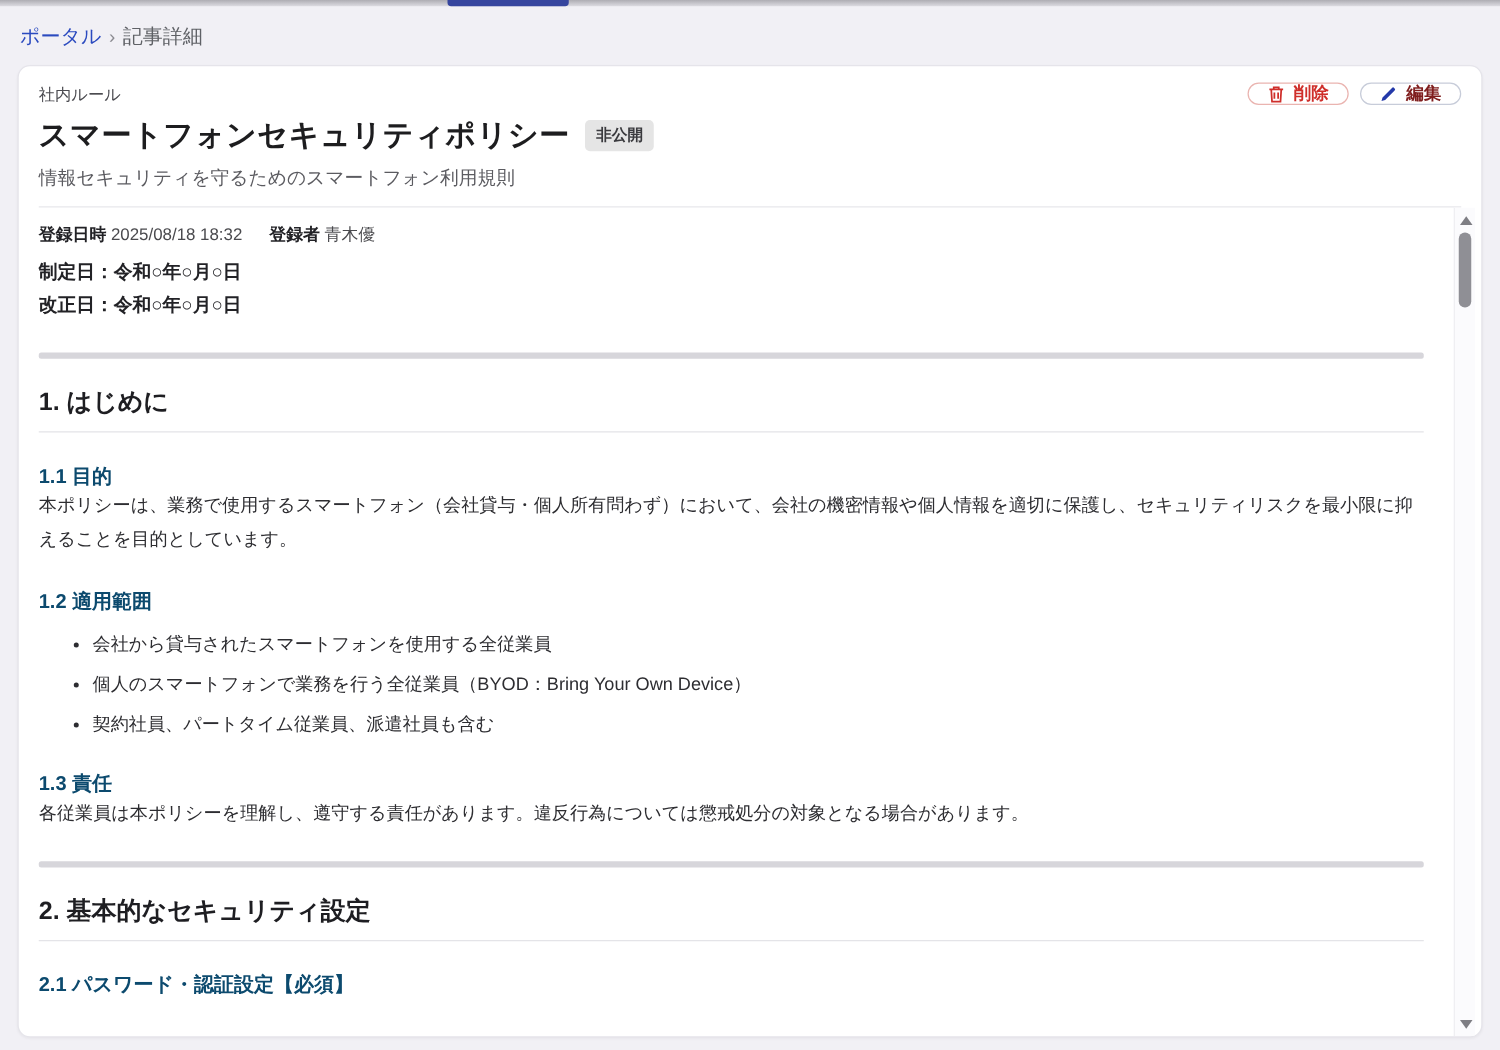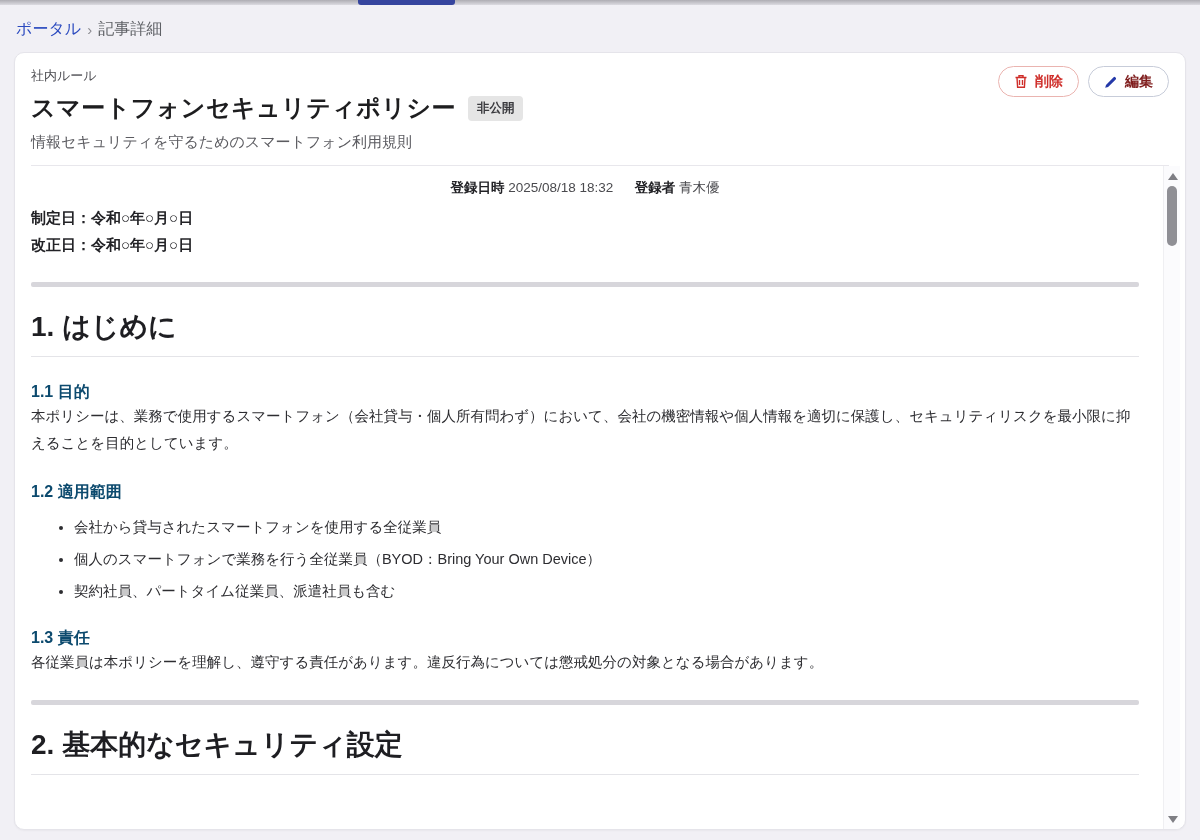--- a/index.html
+++ b/index.html
@@ -42,41 +42,41 @@
   .article-title { font-size: 24px; font-weight: 700; color: #1d1d1f; letter-spacing: 0.5px; }
   .status-badge {
     background: #e5e5e5; color: #3a3a3e;
     font-size: 12.5px; font-weight: 600;
     padding: 4px 9px; border-radius: 4px; white-space: nowrap;
   }
   .subtitle { margin-top: 9px; font-size: 15px; color: #5b5b60; }
   .header-actions { position: absolute; top: 13px; right: 16px; display: flex; gap: 9px; }
   .btn {
     display: inline-flex; align-items: center; gap: 7px;
-    height: 31px; padding: 0 15px;
+    height: 18px; padding: 0 15px;
     border-radius: 16px; background: #ffffff;
     font-size: 14px; font-weight: 700; cursor: pointer;
   }
   .btn svg { flex: 0 0 auto; }
   .btn-delete { border: 1px solid #eab4b0; color: #cf2e2a; }
   .btn-edit   { border: 1px solid #c7ccd9; color: #7f1d1d; }
   .header-divider { border: none; border-top: 1px solid #e8e7ec; margin: 5px 16px 0 16px; }
   
   .content-wrap { position: relative; flex: 1 1 auto; overflow: hidden; }
   .scroll-content { padding: 13px 46px 0 16px; height: 100%; overflow: hidden; }
-  .meta-line { text-align: center; font-size: 13.5px; color: #4a4a4e; }
+  .meta-line { text-align: left; font-size: 13.5px; color: #4a4a4e; }
   .meta-label { font-weight: 700; color: #222226; }
   .meta-gap { display: inline-block; width: 14px; }
   .date-lines { margin-top: 7px; font-size: 15px; font-weight: 700; color: #222226; line-height: 1.8; }
   .hr-thick {
     border: none; height: 5px; background: #d7d6db;
     border-radius: 2px; margin-top: 24px;
   }
   h2.sec-heading {
-    margin-top: 21px; font-size: 28px; font-weight: 700; color: #1e1e22;
+    margin-top: 21px; font-size: 20px; font-weight: 700; color: #1e1e22;
     padding-bottom: 10px; border-bottom: 1px solid #e4e4e8;
   }
   h3.sub-heading { margin-top: 25px; font-size: 16px; font-weight: 700; color: #0c4a6e; }
   p.body-text { font-size: 14.5px; line-height: 1.85; color: #2d2d31; }
   ul.bullet-list { margin-top: 12px; padding-left: 43px; }
   ul.bullet-list li { font-size: 14.5px; line-height: 1.72; margin-bottom: 7px; color: #2d2d31; }
   
   .scrollbar {
     position: absolute; top: 0; right: 5px; bottom: 0; width: 17px;
     background: #fbfbfd; border-left: 1px solid #efeff2;
@@ -179,20 +179,21 @@
         <li>契約社員、パートタイム従業員、派遣社員も含む</li>
       </ul>
 
       <h3 class="sub-heading">1.3 責任</h3>
       <p class="body-text">各従業員は本ポリシーを理解し、遵守する責任があります。違反行為については懲戒処分の対象となる場合があります。</p>
 
       <hr class="hr-thick">
 
       <h2 class="sec-heading">2. 基本的なセキュリティ設定</h2>
 
+      <h3 class="sub-heading">2.1 パスワード・認証設定【必須】</h3>
 
     </div>
 
     <div class="scrollbar">
       <div class="sb-arrow up">
           <div class="tri-up"></div>
         </div>
       <div class="sb-thumb"></div>
       <div class="sb-arrow down">
           <div class="tri-down"></div>

